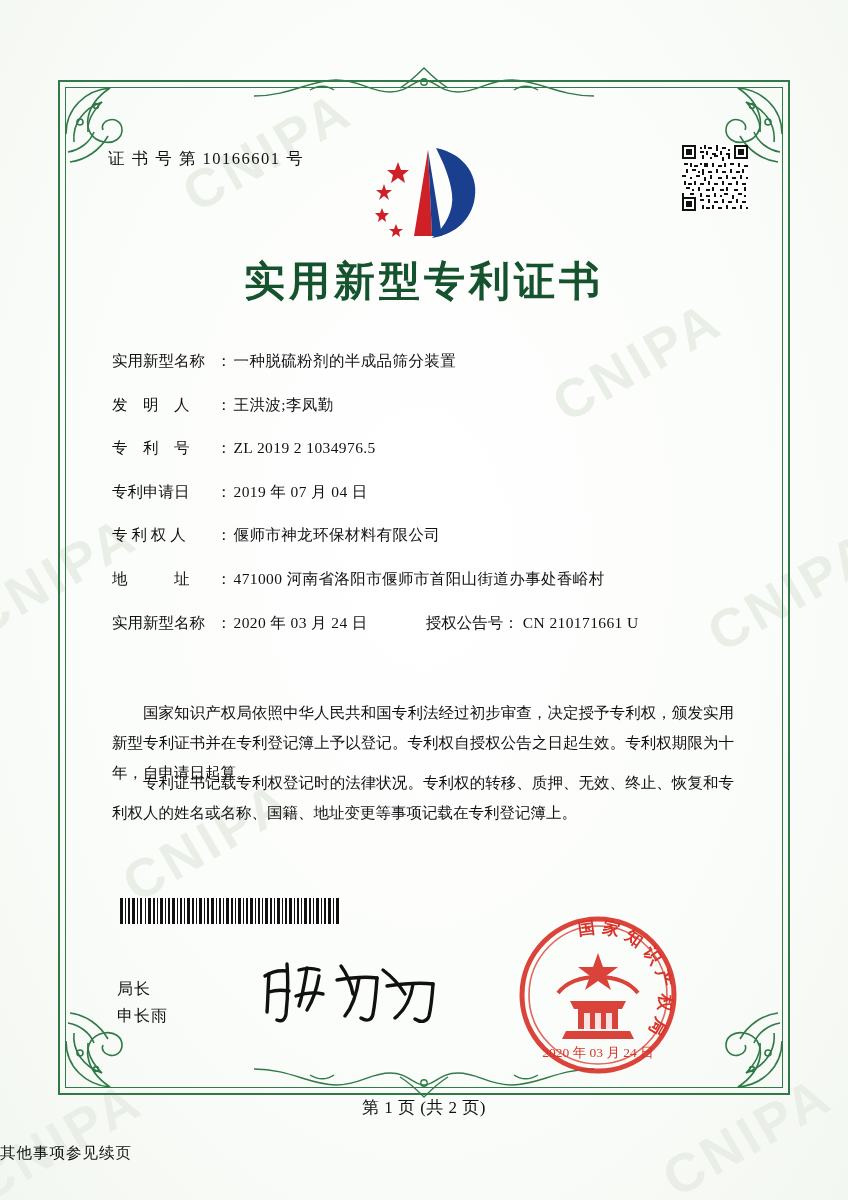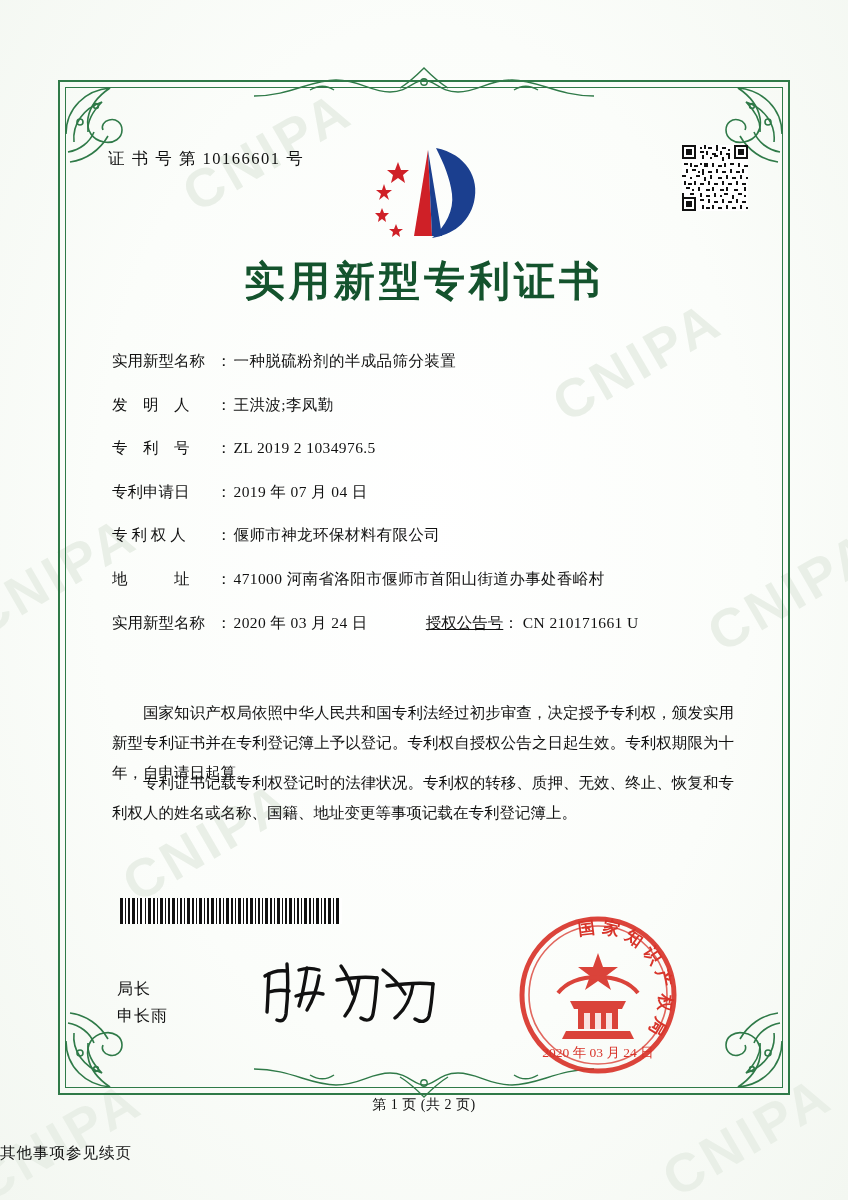--- a/index.html
+++ b/index.html
@@ -171,21 +171,20 @@
     margin-right: 2px;
   }
   .field-value {
     flex: 1 1 auto;
     letter-spacing: 0.4px;
   }
   .field-row.split .field-value { flex: 0 0 auto; }
   .field-second-label {
     margin-left: 58px;
     white-space: pre;
-    text-decoration: underline;
   }
   .field-second-value {
     margin-left: 2px;
     letter-spacing: 0.4px;
   }
 
   
   .para {
     position: absolute;
     left: 112px;
@@ -237,21 +236,21 @@
     width: 180px;
     height: 180px;
   }
   .seal svg { width: 100%; height: 100%; display: block; }
 
   .page-no {
     position: absolute;
     left: 0; right: 0;
     top: 1096px;
     text-align: center;
-    font-size: 14px;
+    font-size: 17px;
     color: #111;
     letter-spacing: 0.5px;
   }
 
   .footer-note {
     position: absolute;
     left: 0; right: 0;
     top: 1143px;
     text-align: left;
     font-size: 15.5px;

